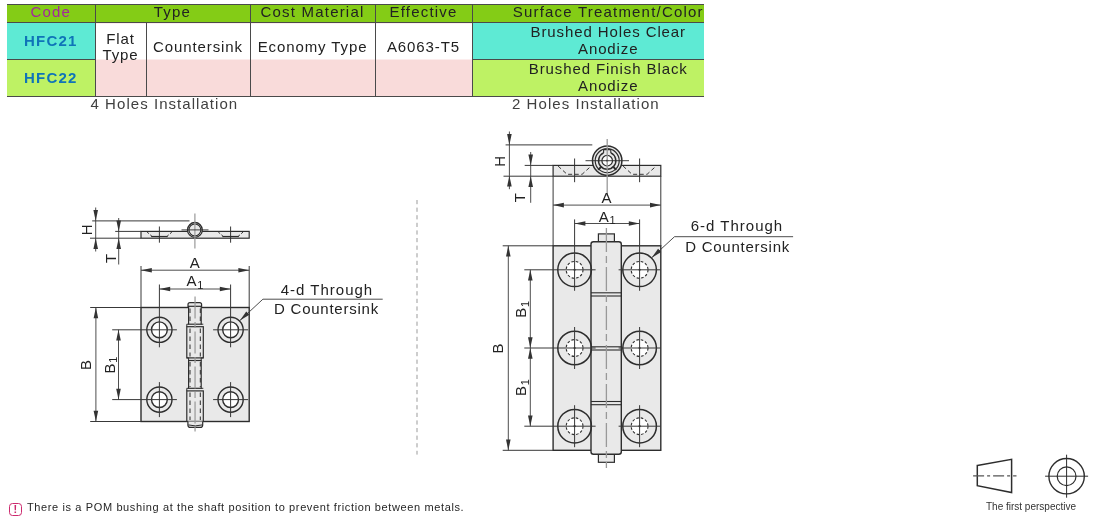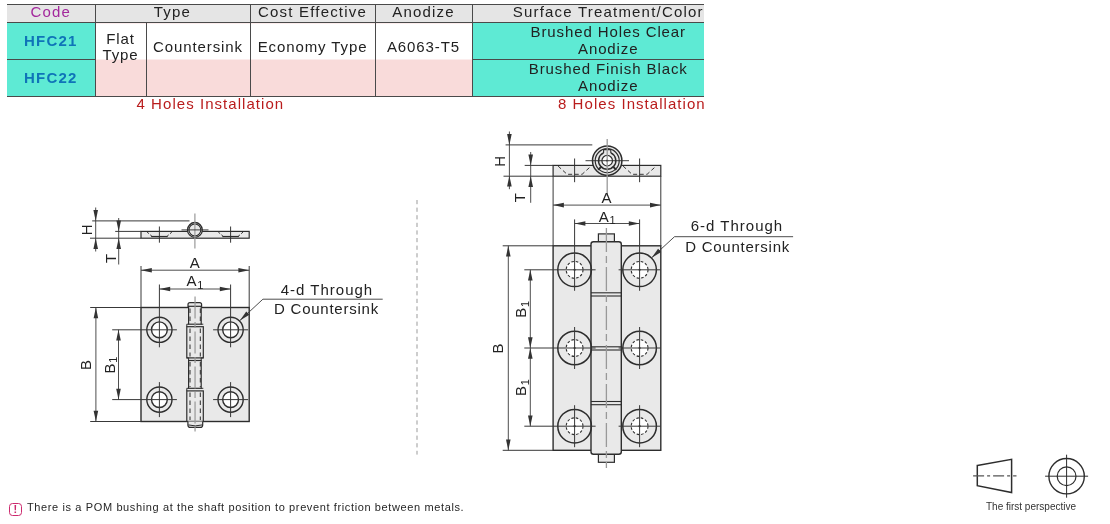--- a/index.html
+++ b/index.html
@@ -2,29 +2,29 @@
 <html><head>
 <meta charset="utf-8">
 <style>
   html,body{margin:0;padding:0;}
   body{width:1110px;height:524px;position:relative;background:#fff;
        font-family:"Liberation Sans",sans-serif;overflow:hidden;}
   table{position:absolute;left:7px;top:4px;border-collapse:collapse;table-layout:fixed;}
   td,th{padding:0;text-align:center;vertical-align:middle;font-weight:normal;
         font-size:15px;color:#222;letter-spacing:0.9px;border:1px solid #4a4a4a;
         overflow:hidden;padding-bottom:2px;}
-  .hd{background:#e5e5e5;height:14px;line-height:14px;border-top:1.5px solid #4a4a4a;padding-bottom:3px;letter-spacing:1.2px;}
+  .hd{background:#84cc16;height:14px;line-height:14px;border-top:1.5px solid #4a4a4a;padding-bottom:3px;letter-spacing:1.2px;}
   tr.r1 td{background:#5eead4;height:19px;}
-  tr.r2 td{background:#5eead4;height:18.5px;border-bottom:1.6px solid #4a4a4a;margin-top:47px;}
+  tr.r2 td{background:#bef264;height:18.5px;border-bottom:1.6px solid #4a4a4a;margin-top:47px;}
   td.span2{background:linear-gradient(#fff 50%,#f9dbda 50%) !important;padding-bottom:27px;}
   .code{color:#a3279c;}
   .hfc{color:#0f74b8;font-weight:bold;letter-spacing:1.2px;}
   td.nolb{border-left:none;}
   td.norb{border-right:none;padding-left:40px;}
-  .lbl{position:absolute;font-size:15px;letter-spacing:1.05px;color:#b91c1c;white-space:nowrap;margin-left:46px;}
+  .lbl{position:absolute;font-size:15px;letter-spacing:1.05px;color:#404040;white-space:nowrap;}
   #note{position:absolute;left:27px;top:500.5px;font-size:11px;letter-spacing:0.62px;color:#262626;white-space:nowrap;}
   #noteicon{position:absolute;left:8.5px;top:502.5px;width:11.5px;height:11.5px;border:1.7px solid #cc2a6e;
     border-radius:3.5px;color:#cc2a6e;font-weight:bold;font-size:11px;line-height:11px;text-align:center;}
   #persp{position:absolute;left:967px;top:500.8px;width:128px;text-align:center;font-size:10px;
     letter-spacing:0px;color:#333;white-space:nowrap;}
   svg{position:absolute;left:0;top:0;}
 </style>
 </head>
 <body>
 <table>
@@ -33,41 +33,41 @@
       <col style="width:51px">
       <col style="width:104px">
       <col style="width:125px">
       <col style="width:97px">
       <col style="width:232px">
     </colgroup>
  <tbody>
       <tr>
         <td class="hd code nolb">Code</td>
         <td class="hd" colspan="2">Type</td>
-        <td class="hd">Cost Effective</td>
-        <td class="hd">Anodize</td>
+        <td class="hd">Cost Material</td>
+        <td class="hd">Effective</td>
         <td class="hd norb">Surface Treatment/Color</td>
       </tr>
  <tr class="r1">
         <td class="hfc nolb">HFC21</td>
         <td class="span2" rowspan="2" style="line-height:16px;padding-bottom:26px">Flat<br>Type</td>
         <td class="span2" rowspan="2">Countersink</td>
         <td class="span2" rowspan="2">Economy Type</td>
         <td class="span2" rowspan="2">A6063-T5</td>
         <td class="norb">Brushed Holes Clear Anodize</td>
       </tr>
  <tr class="r2">
         <td class="hfc nolb">HFC22</td>
         <td class="norb">Brushed Finish Black Anodize</td>
       </tr>
 </tbody>
   </table>
 
 <div class="lbl" style="left:90.5px;top:94.5px;">4 Holes Installation</div>
-<div class="lbl" style="left:512px;top:94.5px;">8 Holes Installation</div>
+<div class="lbl" style="left:512px;top:94.5px;">2 Holes Installation</div>
 <div id="noteicon">!</div>
 <div id="note">There is a POM bushing at the shaft position to prevent friction between metals.</div>
 <div id="persp">The first perspective</div>
 
 <svg width="1110" height="524" viewBox="0 0 1110 524">
 <defs>
 <marker id="ar" viewBox="0 0 12 6" refX="11.4" refY="3" markerWidth="12" markerHeight="6" orient="auto-start-reverse" markerUnits="userSpaceOnUse">
  <path d="M11.4,3 L0.6,5.3 L0.6,0.7 z" fill="#333"></path>
 </marker>
 </defs>

